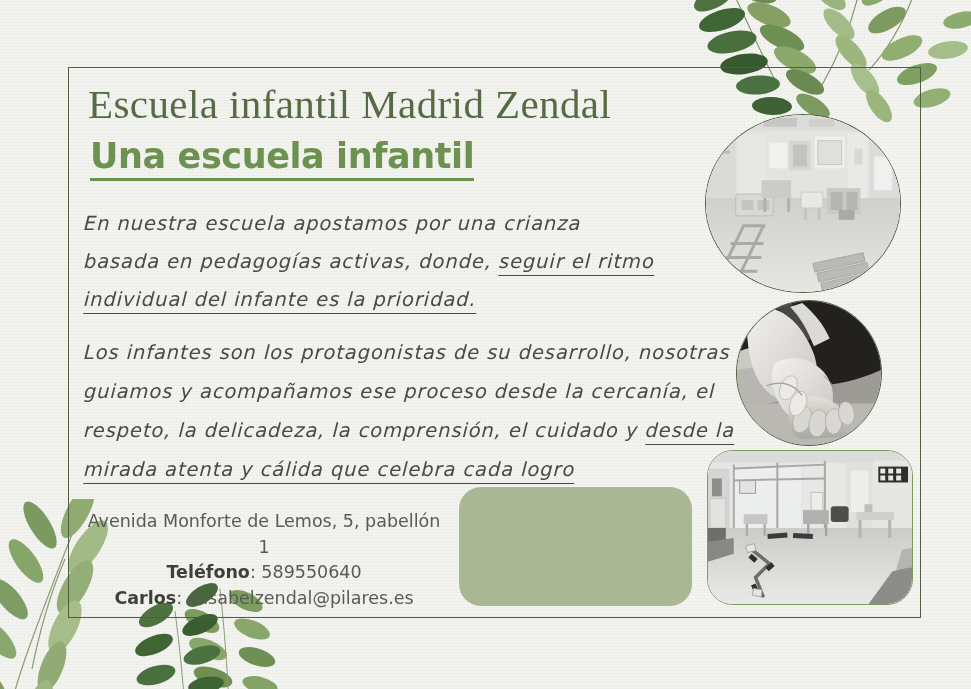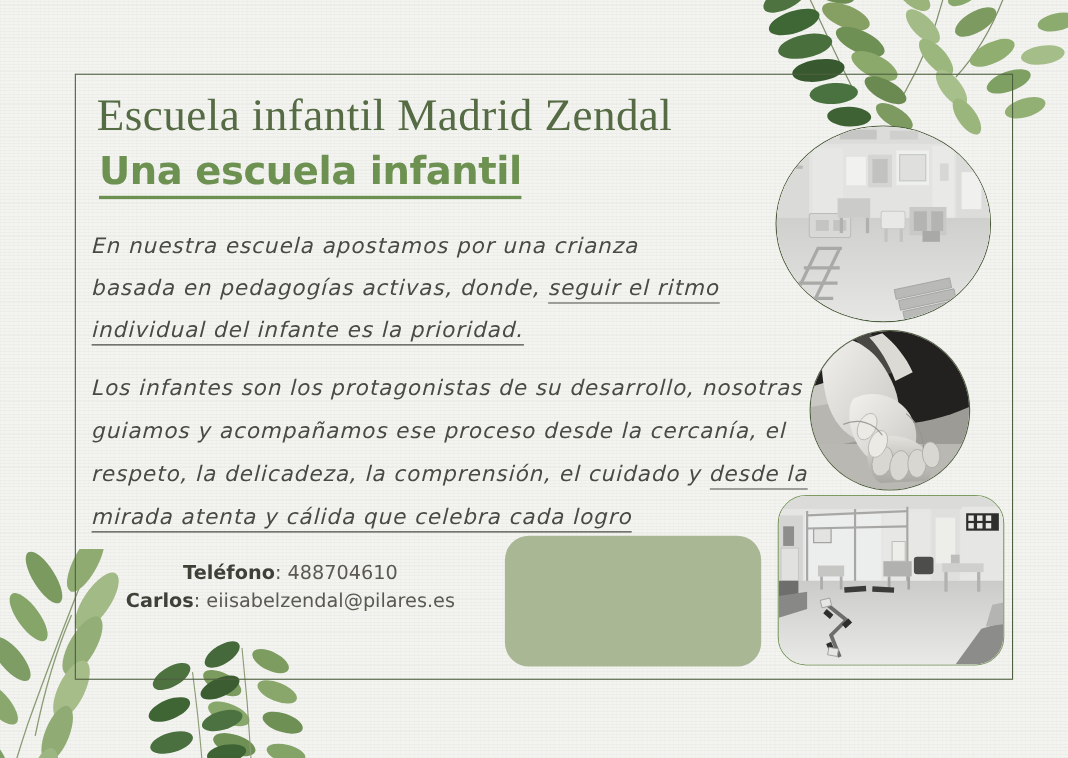--- a/index.html
+++ b/index.html
@@ -237,21 +237,22 @@
     <div class="hand-p" id="para2">
       <span class="hand-line">Los infantes son los protagonistas de su desarrollo, nosotras</span>
       <span class="hand-line">guiamos y acompañamos ese proceso desde la cercanía, el</span>
       <span class="hand-line"><span>respeto, la delicadeza, la comprensión, el cuidado y </span><span class="u">desde la</span></span>
       <span class="hand-line"><span class="u">mirada atenta y cálida que celebra cada logro</span></span>
     </div>
 
   </div>
 
   <div id="contact">
-    <div><span class="lbl">Teléfono</span><span>: </span><span>488704610</span></div>
+    <div>Avenida Monforte de Lemos, 5, pabellón 1</div>
+    <div><span class="lbl">Teléfono</span><span>: </span><span>589550640</span></div>
     <div><span class="lbl">Carlos</span><span>: </span><span>eiisabelzendal@pilares.es</span></div>
   </div>
 
   <div id="pillars">
   </div>
 
   <div class="photo" id="photo-classroom-top">
     <svg viewBox="0 0 196 179" xmlns="http://www.w3.org/2000/svg" preserveAspectRatio="xMidYMid slice">
       <defs>
         <linearGradient id="floor1" x1="0" y1="0" x2="0" y2="1">

